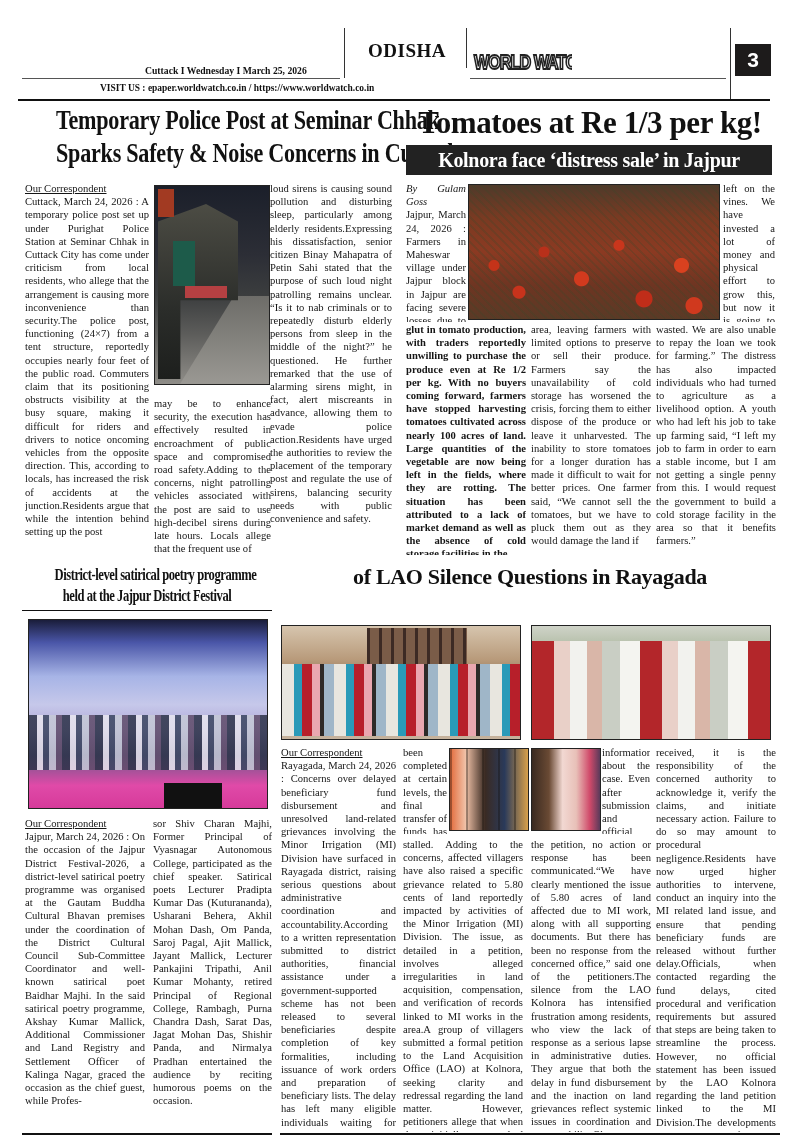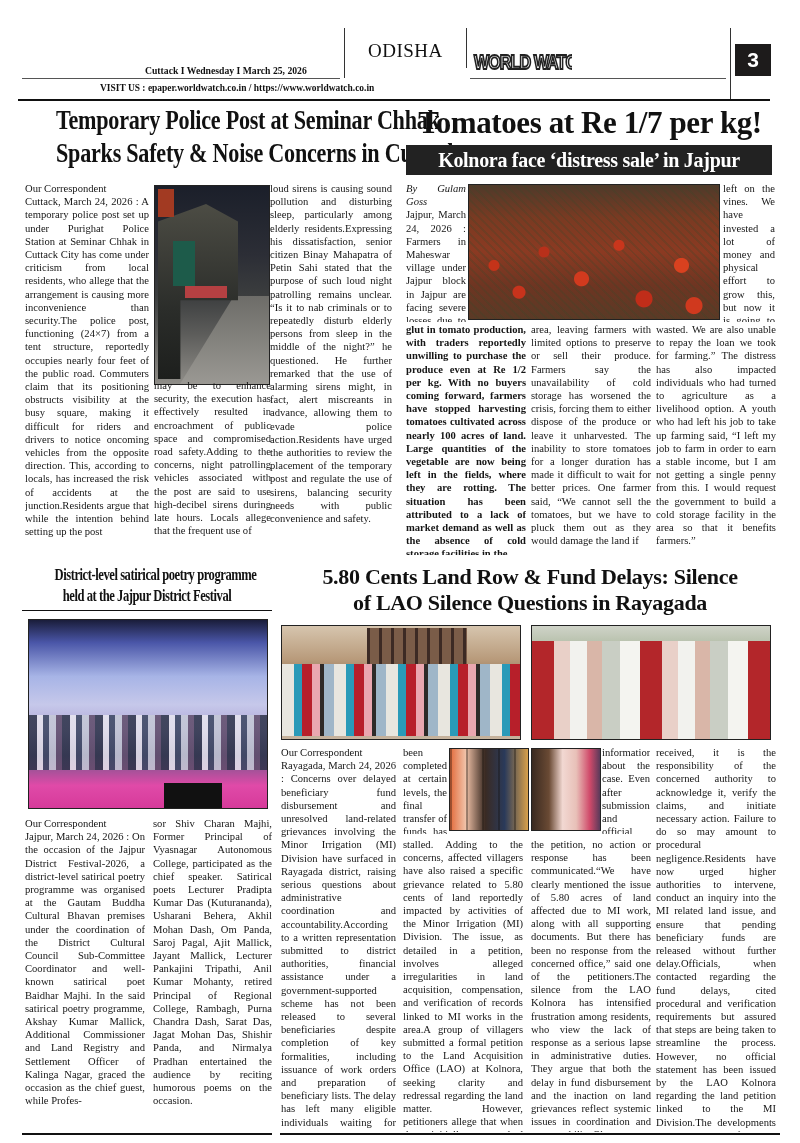--- a/index.html
+++ b/index.html
@@ -5,41 +5,41 @@
   * { box-sizing: border-box; margin: 0; padding: 0; }
   html, body { width: 800px; height: 1143px; background: #ffffff; overflow: hidden; }
   body { position: relative; font-family: "Liberation Serif", serif; color: #111; }
 
   .abs { position: absolute; }
 
   
   .dateline { left: 145px; top: 64px; font-size: 11px; font-weight: bold; transform: scaleX(0.88); transform-origin: left; white-space: nowrap; }
   .mast-rule1 { left: 22px; top: 78px; width: 318px; height: 1px; background: #555; }
   .mast-vline1 { left: 344px; top: 28px; width: 1px; height: 50px; background: #333; }
-  .section { left: 368px; top: 40px; font-size: 19px; font-weight: normal; letter-spacing: 0.5px; }
+  .section { left: 368px; top: 40px; font-size: 19px; font-weight: bold; letter-spacing: 0.5px; }
   .mast-vline2 { left: 466px; top: 28px; width: 1px; height: 40px; background: #333; }
   .brand { left: 472px; top: 41px; width: 100px; height: 34px; }
   .mast-rule2 { left: 470px; top: 78px; width: 256px; height: 1px; background: #555; }
   .mast-vline3 { left: 730px; top: 28px; width: 1px; height: 72px; background: #333; }
   .page-num { left: 735px; top: 44px; width: 36px; height: 32px; background: #1d1b1b; color: #fff; font-family: "Liberation Sans", sans-serif; font-weight: bold; font-size: 21px; text-align: center; line-height: 32px; }
   .visit { left: 100px; top: 82px; font-size: 10.5px; font-weight: bold; transform: scaleX(0.9); transform-origin: left; white-space: nowrap; }
   .top-rule { left: 18px; top: 99px; width: 752px; height: 2px; background: #111; }
 
   
   .hl1 { left: 22px; top: 104px; width: 378px; font-size: 27px; font-weight: bold; line-height: 33px; text-align: center; transform: scaleX(0.82); transform-origin: center; white-space: nowrap; letter-spacing: -0.3px; }
   .hl2 { left: 404px; top: 104px; width: 372px; font-size: 31px; font-weight: bold; line-height: 38px; text-align: center; white-space: nowrap; letter-spacing: -0.4px; }
   .hl2-sub { left: 406px; top: 145px; width: 366px; height: 30px; background: #222; color: #fff; font-size: 20px; font-weight: bold; line-height: 30px; text-align: center; white-space: nowrap; letter-spacing: -0.3px; }
   .hl3 { left: 22px; top: 564px; width: 250px; font-size: 17px; font-weight: bold; line-height: 21px; text-align: center; transform: scaleX(0.74); transform-origin: center; white-space: nowrap; letter-spacing: -0.6px; }
   .hl3-rule { left: 22px; top: 610px; width: 250px; height: 1px; background: #111; }
   .hl4 { left: 282px; top: 564px; width: 496px; font-size: 22px; font-weight: bold; line-height: 26px; text-align: center; letter-spacing: -0.3px; }
 
   
   .col { position: absolute; font-size: 10.6px; line-height: 13.2px; text-align: justify; hyphens: auto; color: #151515; overflow: hidden; }
   .col p { margin: 0; }
-  .byline { display: block; }
+  .byline { text-decoration: underline; display: block; }
 
   
   .photo { position: absolute; border: 1px solid #222; overflow: hidden; }
   .ph-tent { background: linear-gradient(180deg, #1b1f2a 0%, #2c2e36 35%, #3b3d3e 55%, #5d5d5b 75%, #8f8d88 100%); }
   .ph-tent .tarp { position: absolute; left: 3px; top: 18px; width: 80px; height: 175px; background: linear-gradient(180deg, #4c4c44 0%, #2b2d2a 60%, #1d1f1d 100%); clip-path: polygon(0 10%, 60% 0, 100% 10%, 100% 55%, 28% 55%, 28% 100%, 0 100%); }
   .ph-tent .green { position: absolute; left: 18px; top: 55px; width: 22px; height: 45px; background: #1d5b4a; }
   .ph-tent .table { position: absolute; left: 30px; top: 100px; width: 42px; height: 12px; background: #b54042; }
   .ph-tent .sign { position: absolute; left: 3px; top: 3px; width: 16px; height: 28px; background: #a23a22; }
   .ph-tent .road { position: absolute; left: 25px; top: 110px; width: 98px; height: 88px; background: linear-gradient(180deg, #6d6c68, #9a9893); clip-path: polygon(55% 0, 100% 0, 100% 100%, 0 100%); }
 
@@ -108,29 +108,29 @@
 </div>
 
 <div class="photo ph-tent" style="left:154px; top:185px; width:116px; height:200px;">
   <div class="road"></div>
     <div class="tarp"></div>
     <div class="green"></div>
     <div class="table"></div>
     <div class="sign"></div>
 </div>
 
-<div class="col" style="left:154px; top:379px; width:117px; height:157px;">
+<div class="col" style="left:154px; top:397px; width:117px; height:157px;">
   <p>may be to enhance security, the execution has effectively resulted in encroachment of public space and compromised road safety.Adding to the concerns, night patrolling vehicles associated with the post are said to use high-decibel sirens during late hours. Locals allege that the frequent use of</p>
 </div>
 
 <div class="col" style="left:270px; top:182px; width:122px; height:372px;">
   <p>loud sirens is causing sound pollution and disturbing sleep, particularly among elderly residents.Expressing his dissatisfaction, senior citizen Binay Mahapatra of Petin Sahi stated that the purpose of such loud night patrolling remains unclear. “Is it to nab criminals or to repeatedly disturb elderly persons from sleep in the middle of the night?” he questioned. He further remarked that the use of alarming sirens might, in fact, alert miscreants in advance, allowing them to evade police action.Residents have urged the authorities to review the placement of the temporary post and regulate the use of sirens, balancing security needs with public convenience and safety.</p>
 </div>
 
-<div class="abs hl2">Tomatoes at Re 1/7 per kg!</div>
+<div class="abs hl2">Tomatoes at Re 1/3 per kg!</div>
 <div class="abs hl2-sub">Kolnora face ‘distress sale’ in Jajpur</div>
 
 <div class="col" style="left:406px; top:182px; width:60px; height:140px;">
   <span style="display:block;font-style:italic;">By Gulam Goss</span>
   <p>Jajpur, March 24, 2026 : Farmers in Maheswar village under Jajpur block in Jajpur are facing severe losses due to a</p>
 </div>
 
 <div class="photo ph-tomato" style="left:468px; top:184px; width:252px; height:136px;"></div>
 
 <div class="col" style="left:406px; top:323px; width:120px; height:232px;font-weight:bold;">
@@ -164,21 +164,20 @@
   <span class="byline">Our Correspondent</span>
   <p>Jajpur, March 24, 2026 : On the occasion of the Jajpur District Festival-2026, a district-level satirical poetry programme was organised at the Gautam Buddha Cultural Bhavan premises under the coordination of the District Cultural Council Sub-Committee Coordinator and well-known satirical poet Baidhar Majhi. In the said satirical poetry programme, Akshay Kumar Mallick, Additional Commissioner and Land Registry and Settlement Officer of Kalinga Nagar, graced the occasion as the chief guest, while Profes-</p>
 </div>
 
 <div class="col" style="left:153px; top:817px; width:119px; height:313px;">
   <p>sor Shiv Charan Majhi, Former Principal of Vyasnagar Autonomous College, participated as the chief speaker. Satirical poets Lecturer Pradipta Kumar Das (Kuturananda), Usharani Behera, Akhil Mohan Dash, Om Panda, Saroj Pagal, Ajit Mallick, Jayant Mallick, Lecturer Pankajini Tripathi, Anil Kumar Mohanty, retired Principal of Regional College, Rambagh, Purna Chandra Dash, Sarat Das, Jagat Mohan Das, Shishir Panda, and Nirmalya Pradhan entertained the audience by reciting humorous poems on the occasion.</p>
 </div>
 <div class="abs bot-rule1"></div>
 
 <div class="abs hl4">
-  <div>5.80 Cents Land Row &amp; Fund Delays: Silence</div>
   <div>of LAO Silence Questions in Rayagada</div>
 </div>
 
 <div class="photo ph-sit" style="left:281px; top:625px; width:240px; height:115px;">
   <div class="gate"></div>
     <div class="crowd"></div>
 </div>
 <div class="photo ph-stand" style="left:531px; top:625px; width:240px; height:115px;">
   <div class="crowd"></div>
 </div>

